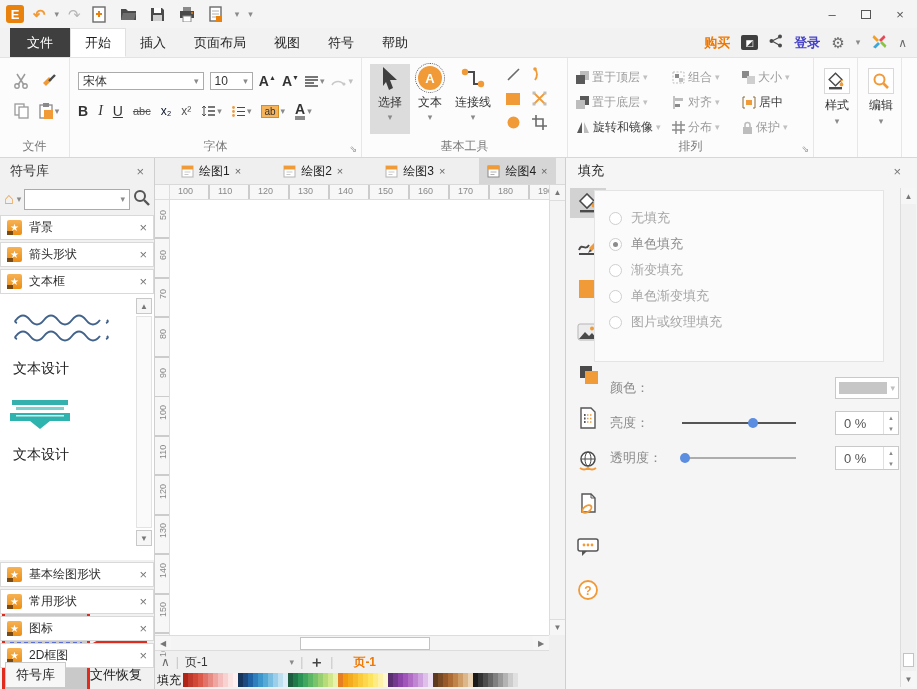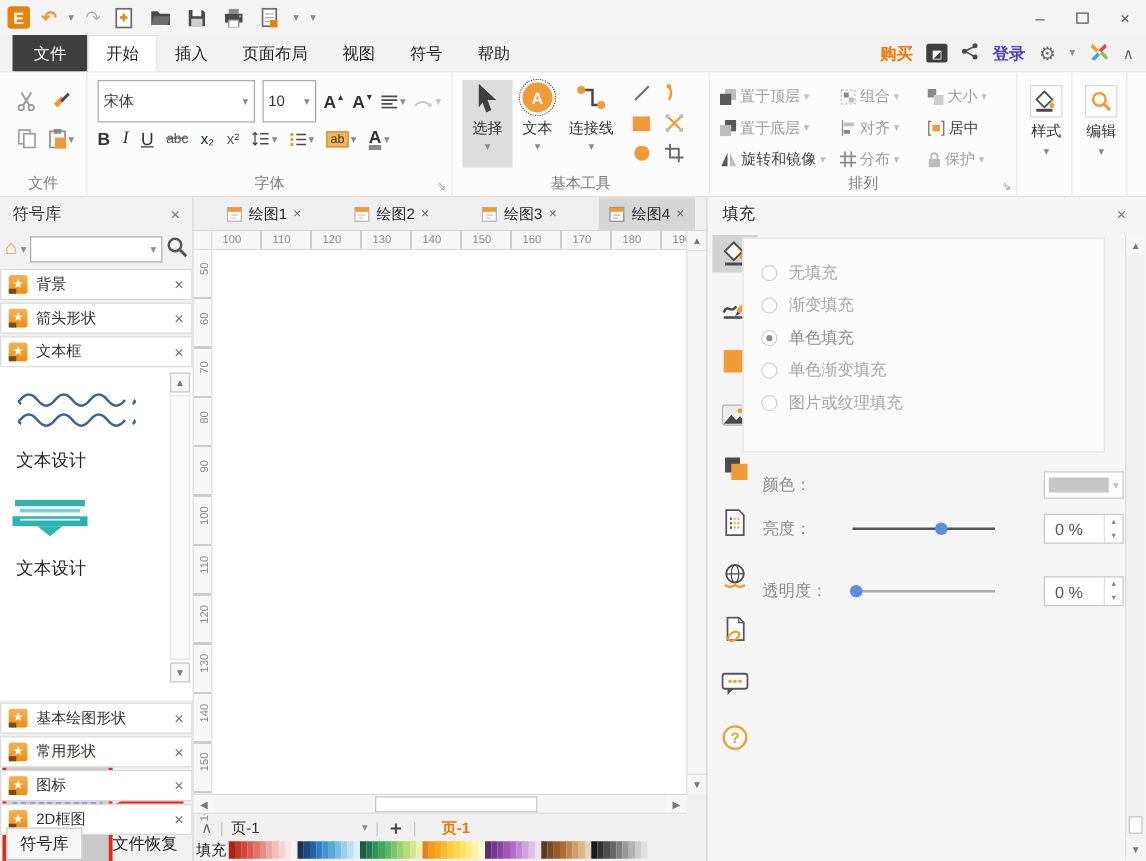--- a/index.html
+++ b/index.html
@@ -33,21 +33,21 @@
   .login{color:#4541c8;font-size:13px;font-weight:bold}
   .sqicon{width:17px;height:15px;background:#3f3f3f;border-radius:2px;display:flex;align-items:center;justify-content:center;color:#fff;font-size:9px}
 
   
   .ribbon{position:absolute;top:58px;left:0;right:0;height:100px;background:#fcfcfc;border-bottom:1px solid #d7d7d7;display:flex}
   .rgroup{position:relative;border-right:1px solid #e7e7e7;padding:8px 8px 18px 8px}
   .rgroup-label{position:absolute;bottom:2px;left:0;right:0;text-align:center;color:#7a7a7a;font-size:12px}
   .launcher{position:absolute;bottom:3px;right:4px;font-size:9px;color:#9a9a9a}
   .icon20{width:20px;height:20px;display:flex;align-items:center;justify-content:center}
   .fgrid{display:grid;grid-template-columns:26px 30px;grid-template-rows:30px 30px;justify-items:center;align-items:center}
-  .combo{height:34px;border:1px solid #ababab;background:#fff;display:flex;align-items:center;padding:0 4px;gap:4px}
+  .combo{height:18px;border:1px solid #ababab;background:#fff;display:flex;align-items:center;padding:0 4px;gap:4px}
   .fontrow{display:flex;align-items:center;gap:6px;height:30px}
   .btn-txt{font-size:14px;color:#333}
   .bigbtn{width:40px;height:70px;display:flex;flex-direction:column;align-items:center;justify-content:flex-start;padding-top:2px;gap:2px}
   .bigbtn .lbl{font-size:12px;color:#333}
   .bigbtn.sel{background:#dcdcdc}
   .textA{width:24px;height:24px;border-radius:50%;background:#F19A38;color:#fff;font-weight:bold;font-size:13px;display:flex;align-items:center;justify-content:center}
   .dotted{outline:1px dotted #555;outline-offset:2px}
   .smallgrid{display:grid;grid-template-columns:26px 26px;grid-template-rows:24px 24px 24px;align-items:center;justify-items:center;margin-left:4px}
   .agrid{display:grid;grid-template-columns:96px 70px 66px;grid-template-rows:25px 25px 25px;align-items:center}
   .acell{display:flex;align-items:center;gap:3px;font-size:12px;color:#9c9c9c;white-space:nowrap}
@@ -824,27 +824,27 @@
             <text x="11" y="15.5" text-anchor="middle" font-size="12" font-weight="bold" fill="#F19A38" font-family="Liberation Sans,sans-serif">?</text>
           </svg>
       </span>
     </div>
 
     <div class="groupbox">
       <div class="radiorow">
         <span class="radio"></span>
         <span class="lbl">无填充</span>
       </div>
+      <div class="radiorow sel">
+        <span class="radio sel"></span>
+        <span class="lbl">单色填充</span>
+      </div>
       <div class="radiorow">
         <span class="radio"></span>
         <span class="lbl">渐变填充</span>
-      </div>
-      <div class="radiorow sel">
-        <span class="radio sel"></span>
-        <span class="lbl">单色填充</span>
       </div>
       <div class="radiorow">
         <span class="radio"></span>
         <span class="lbl">单色渐变填充</span>
       </div>
       <div class="radiorow">
         <span class="radio"></span>
         <span class="lbl">图片或纹理填充</span>
       </div>
     </div>
@@ -864,21 +864,21 @@
       </div>
       <div class="spin">
         <span class="val">0 %</span>
         <span class="btns">
             <span>▲</span>
             <span>▼</span>
           </span>
       </div>
     </div>
 
-    <div class="proprow" style="top:303px">
+    <div class="proprow" style="top:288px">
       <span class="lbl">透明度：</span>
       <div class="slider" style="background:#adadad">
         <span class="handle" style="left: 3%;"></span>
       </div>
       <div class="spin">
         <span class="val">0 %</span>
         <span class="btns">
             <span>▲</span>
             <span>▼</span>
           </span>

